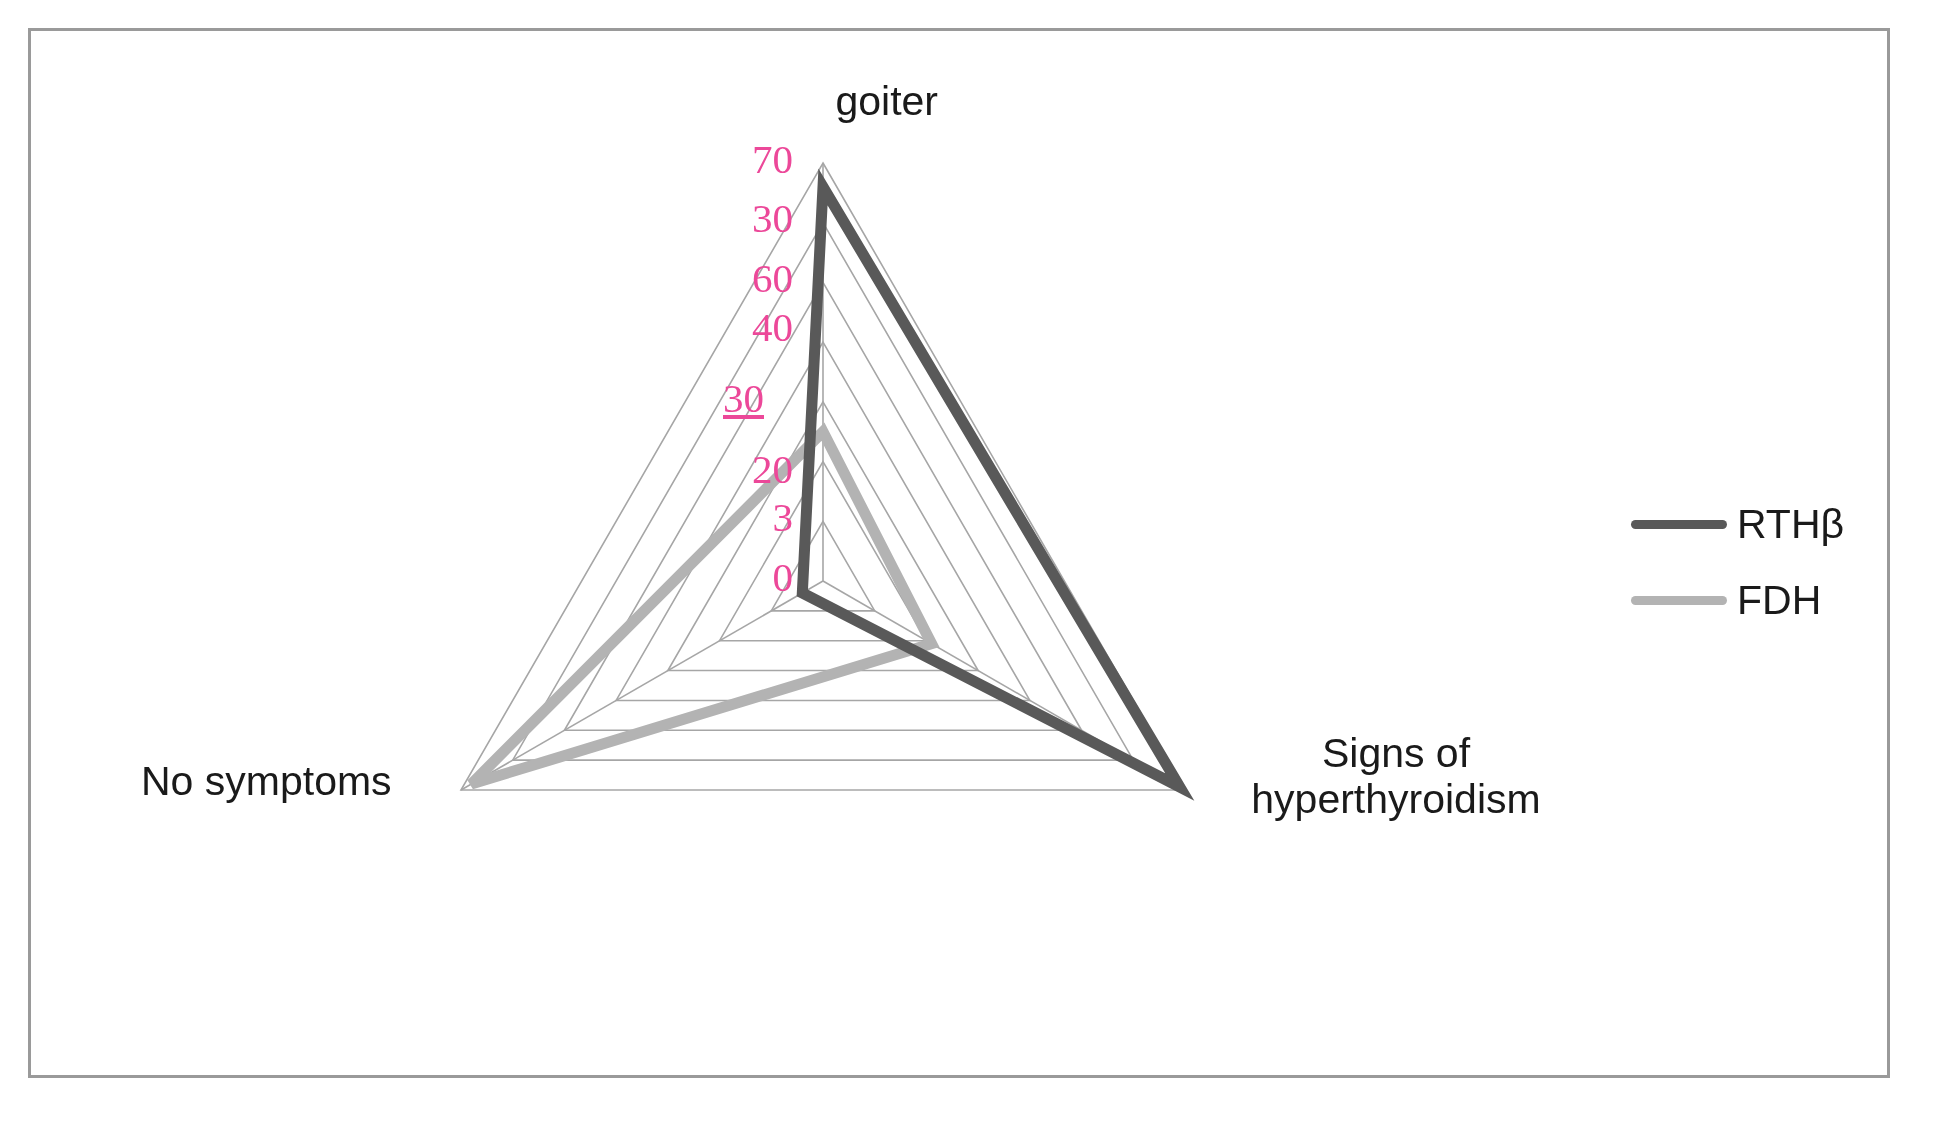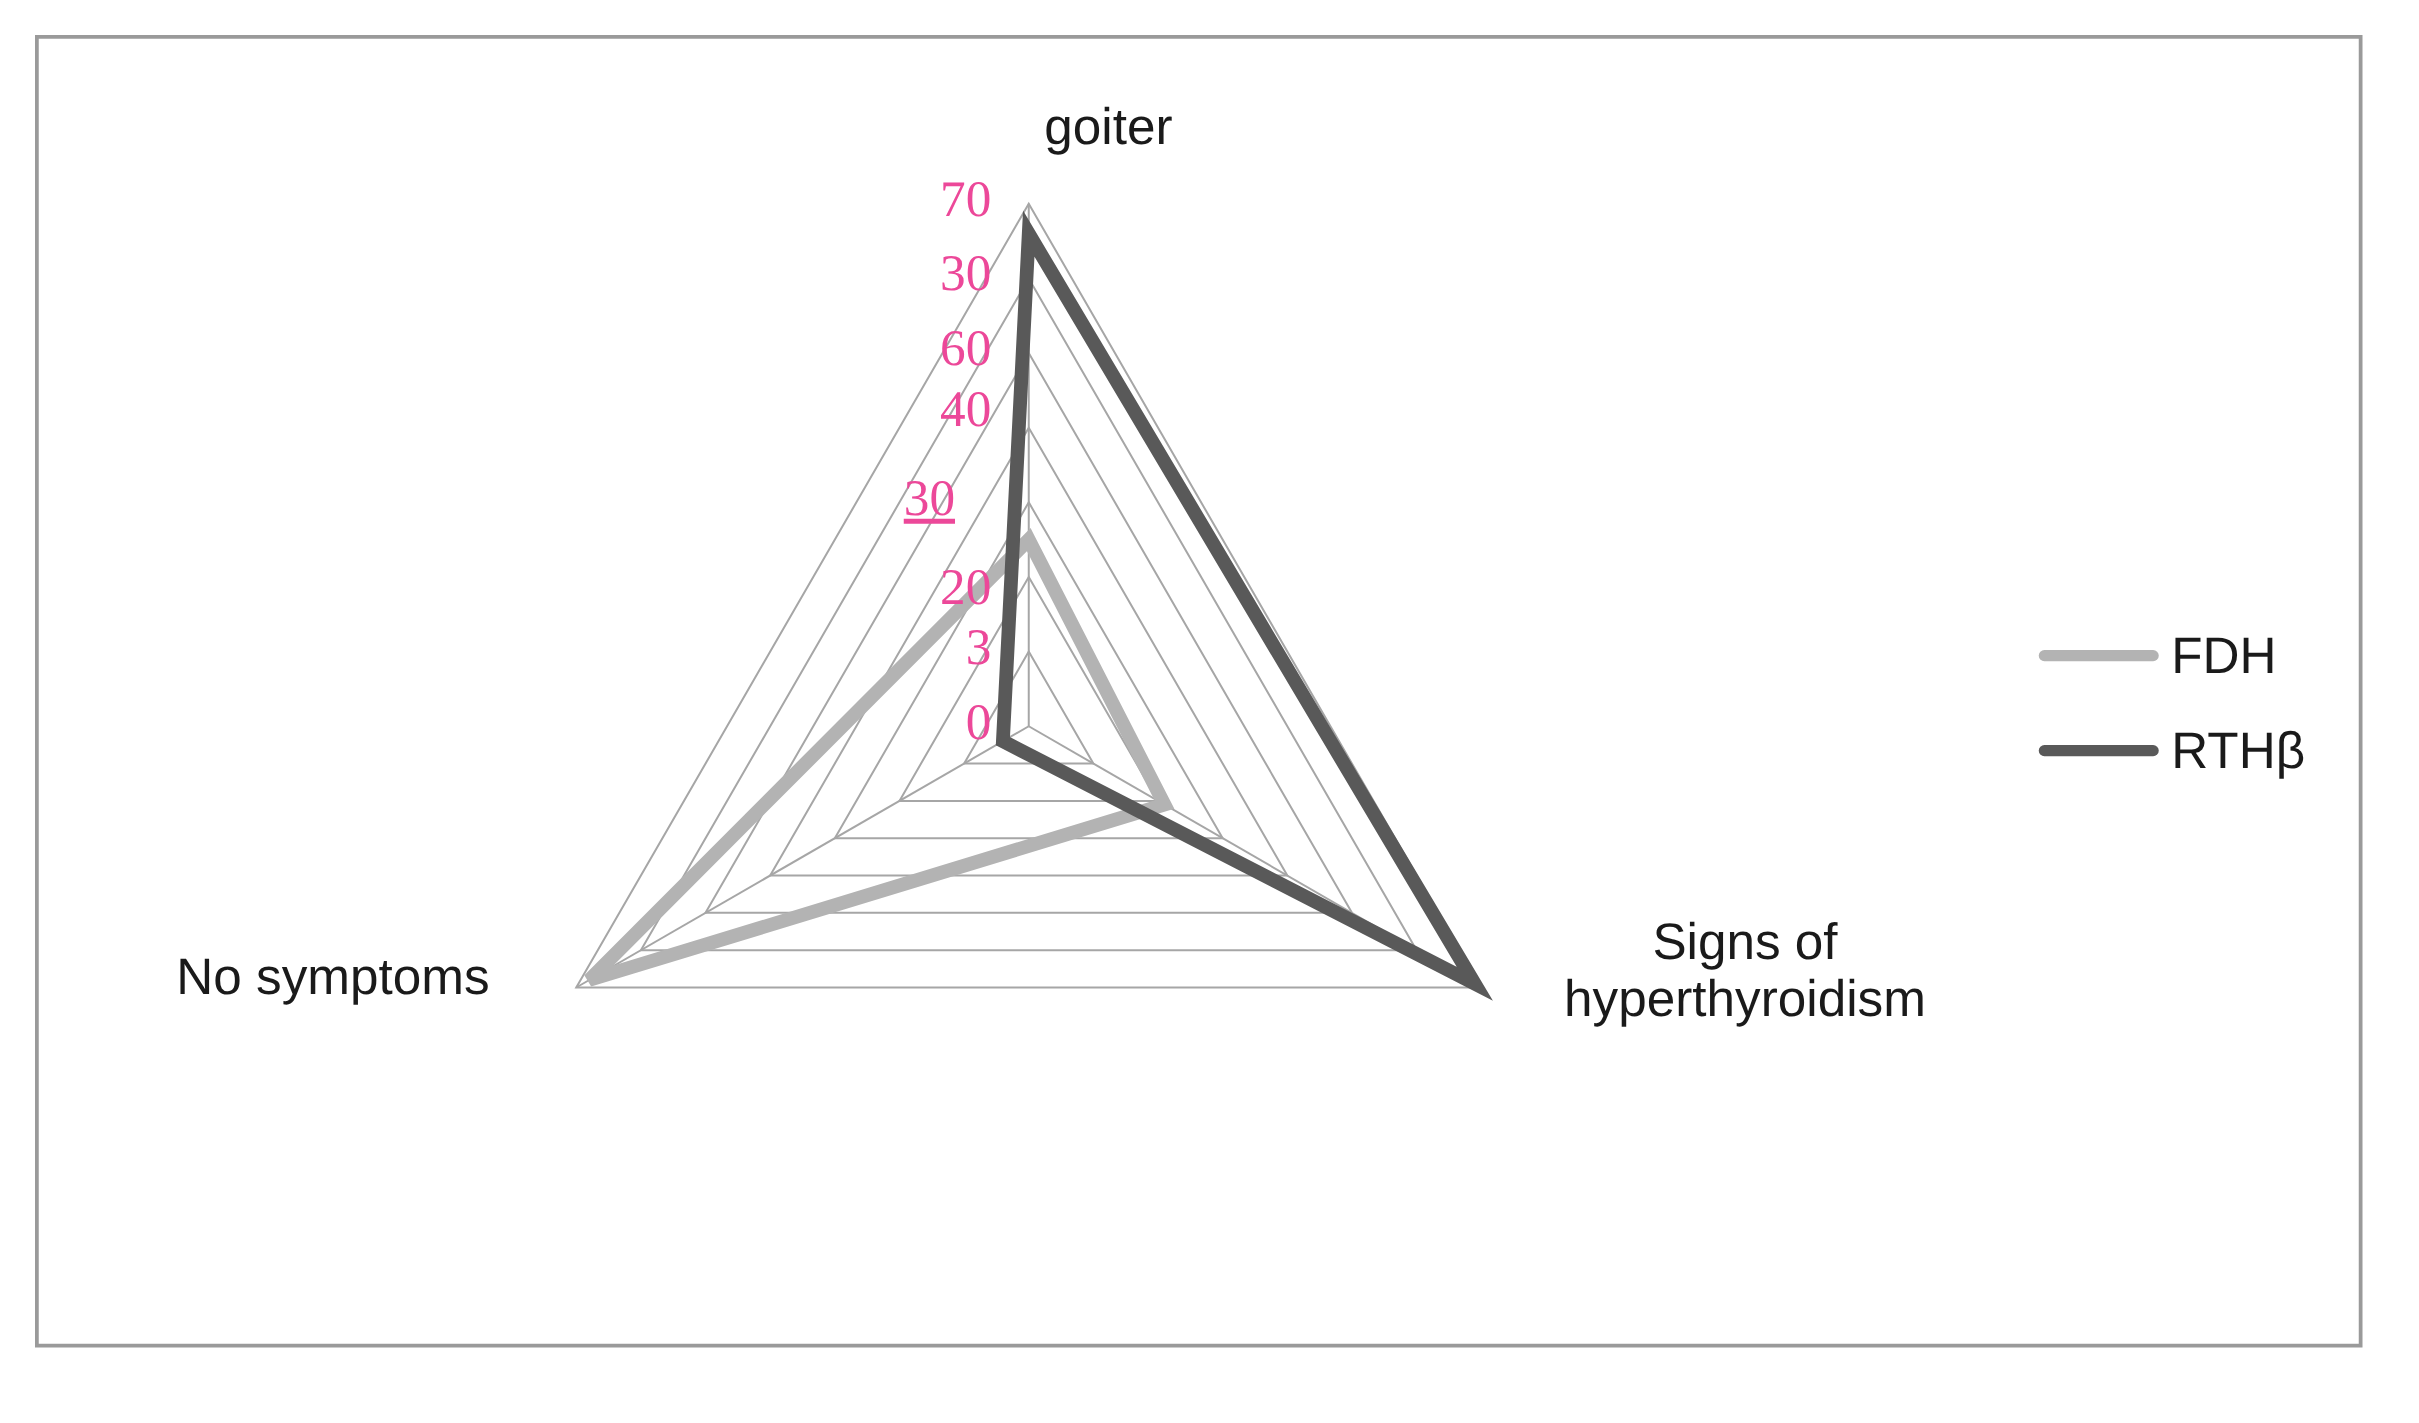--- a/index.html
+++ b/index.html
@@ -141,23 +141,23 @@
 
     <div class="axis-label" style="left:727px; top:48px; text-align:right; width:180px;">goiter</div>
 
     <div class="axis-label" style="left:1165px; top:700px; text-align:center; width:400px;">Signs of
 hyperthyroidism</div>
 
     <div class="axis-label" style="left:110px; top:728px; text-align:left; width:350px;">No symptoms</div>
 
     <div id="legend">
       <div class="legend-row">
+        <span class="legend-swatch" style="background:#595959;"></span>
+        <span class="legend-text">RTHβ</span>
+      </div>
+      <div class="legend-row">
         <span class="legend-swatch" style="background:#b3b3b3;"></span>
         <span class="legend-text">FDH</span>
-      </div>
-      <div class="legend-row">
-        <span class="legend-swatch" style="background:#595959;"></span>
-        <span class="legend-text">RTHβ</span>
       </div>
     </div>
 
   </div>
 </div>
 
 </body></html>

